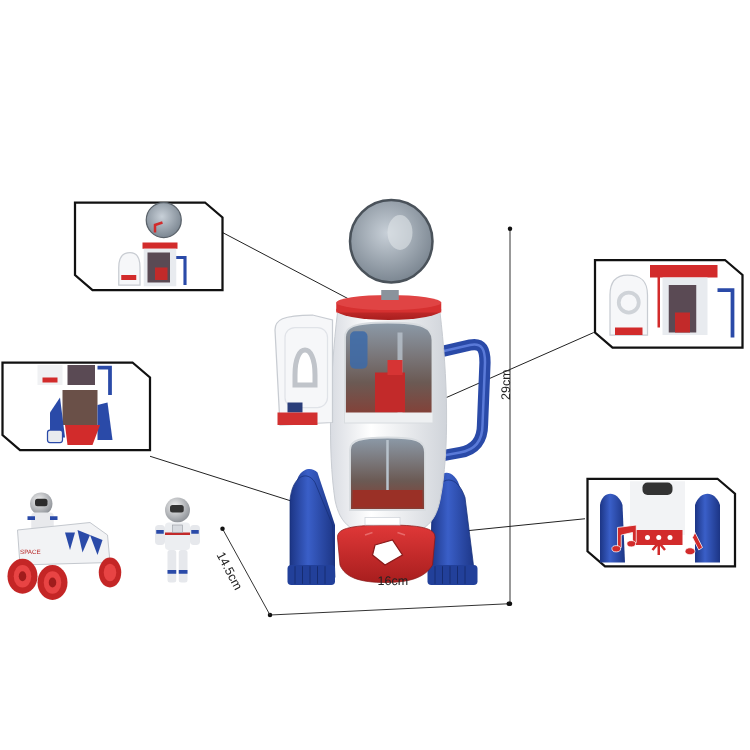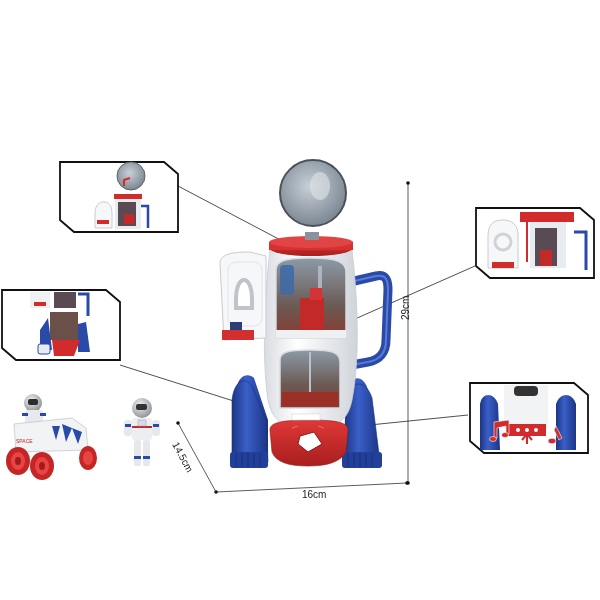--- a/index.html
+++ b/index.html
@@ -230,14 +230,14 @@
     <rect x="125" y="424" width="6" height="3" fill="#2a4aa8"></rect>
     <rect x="153" y="424" width="6" height="3" fill="#2a4aa8"></rect>
     <rect x="134" y="440" width="7" height="26" rx="2" fill="#e6e8ec"></rect>
     <rect x="143" y="440" width="7" height="26" rx="2" fill="#e6e8ec"></rect>
     <rect x="134" y="456" width="7" height="3" fill="#2a4aa8"></rect>
     <rect x="143" y="456" width="7" height="3" fill="#2a4aa8"></rect>
   </g>
 </svg>
 
 <div class="dim-label" style="left:400px; top:320px; transform: rotate(-90deg); transform-origin: left top;">29cm</div>
-<div class="dim-label" style="left:302px; top:489px;">16cm</div>
+<div class="dim-label" style="left:302px; top:460px;">16cm</div>
 <div class="dim-label" style="left:180px; top:440px; transform: rotate(62deg); transform-origin: left top;">14.5cm</div>
 
 </body></html>

